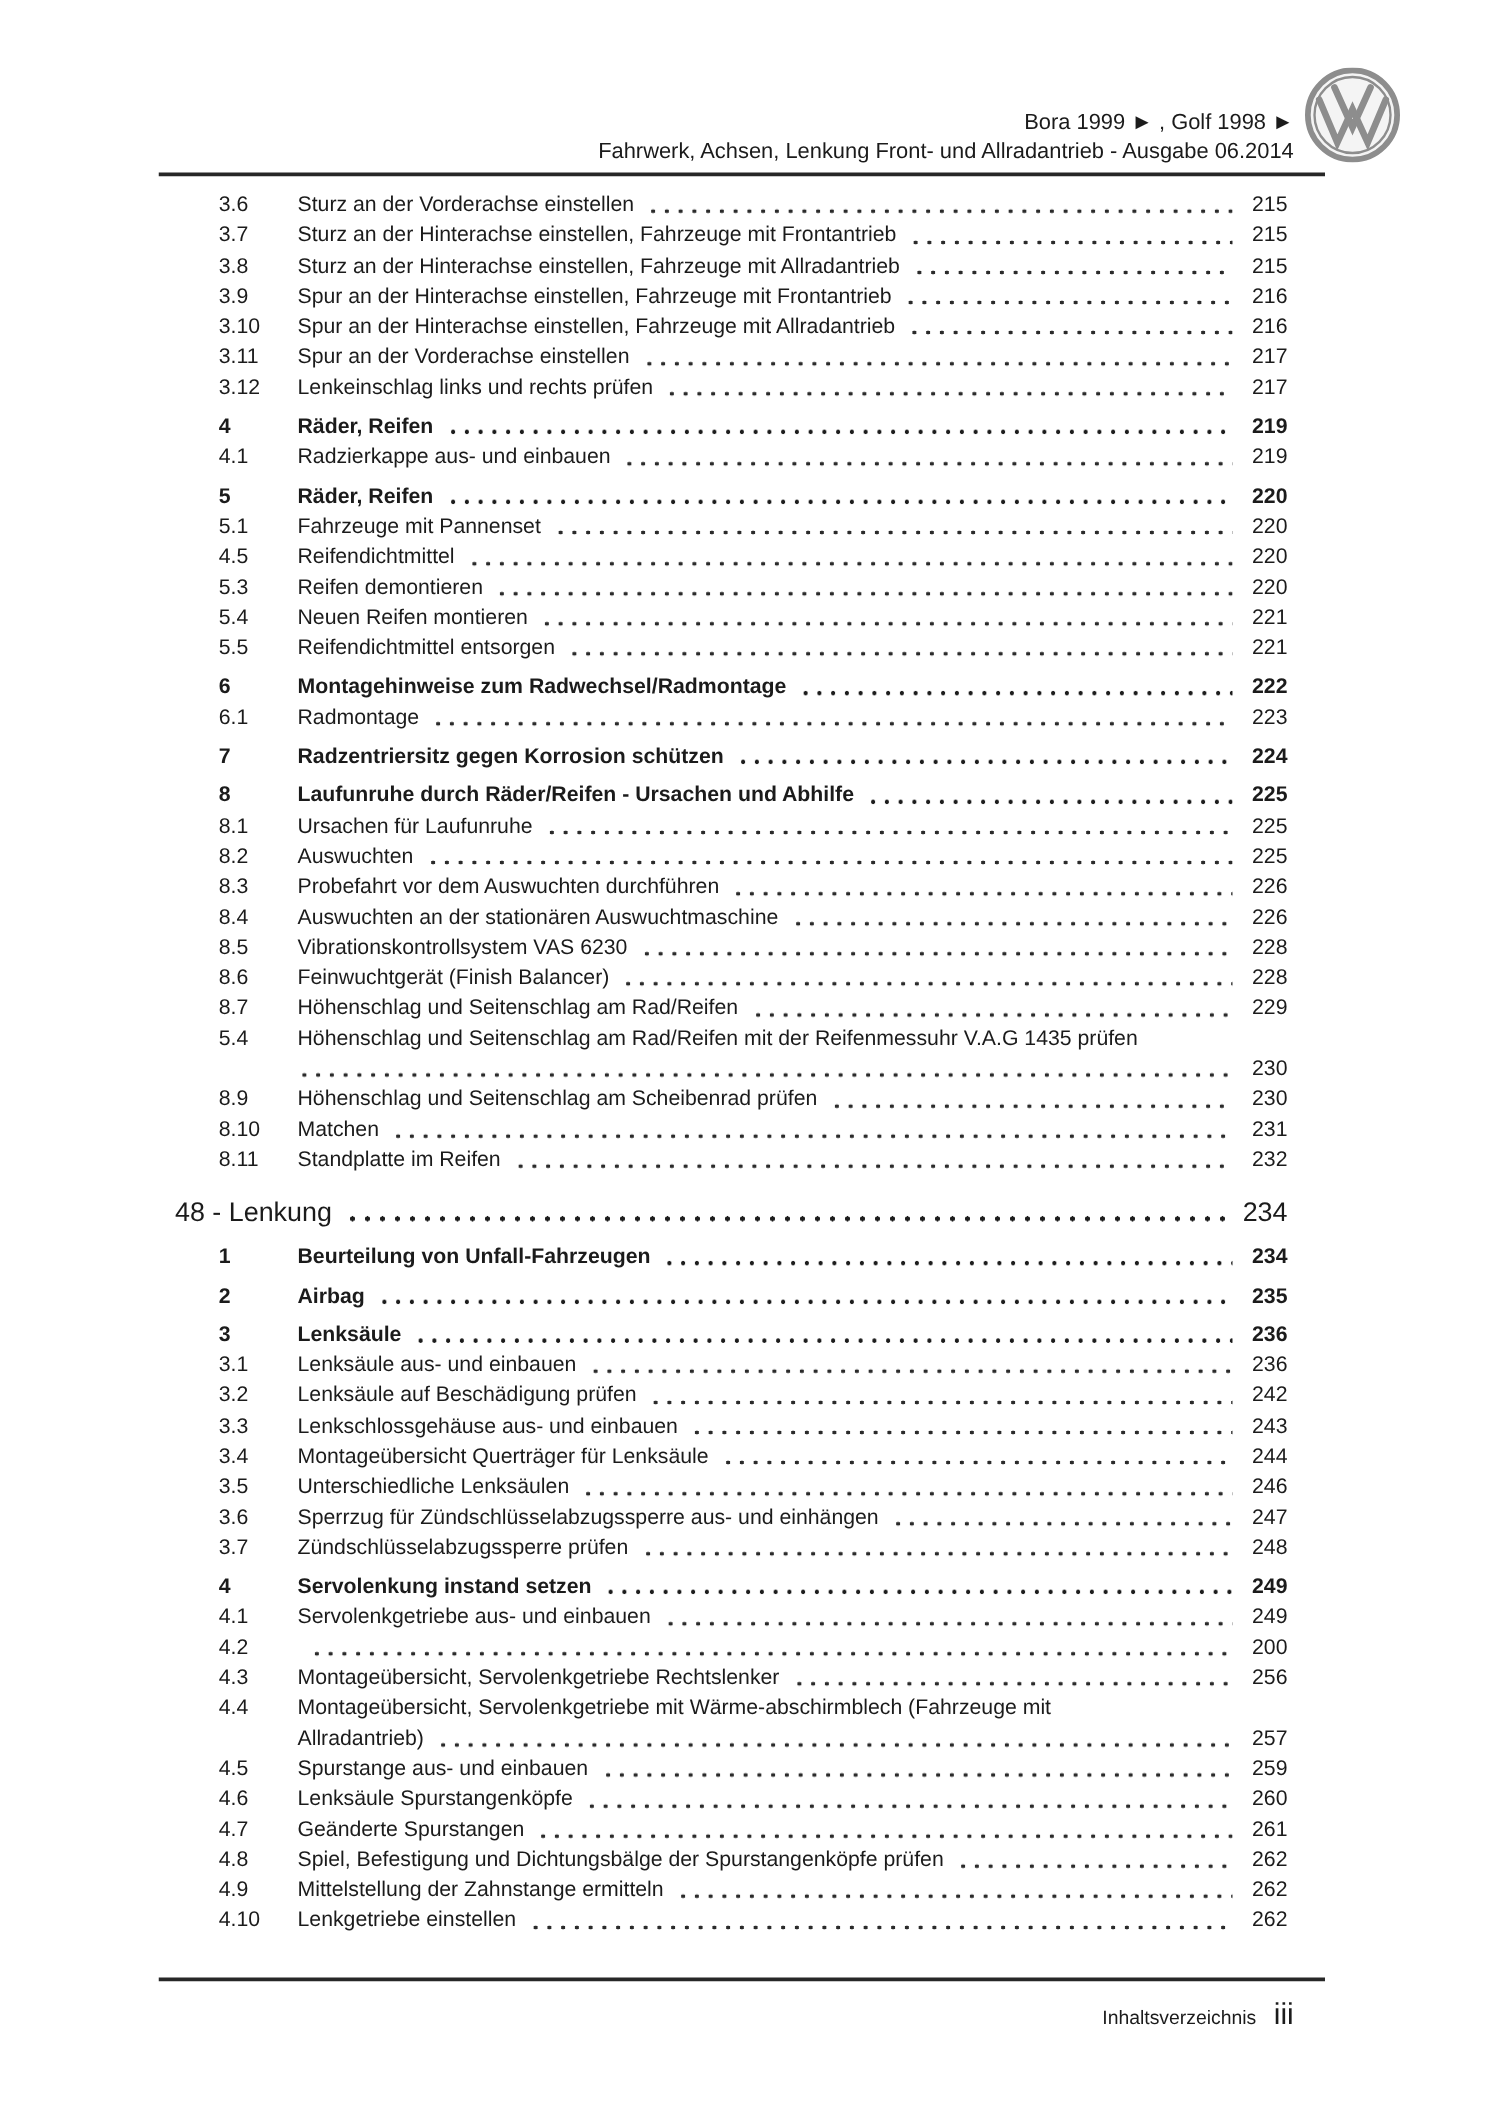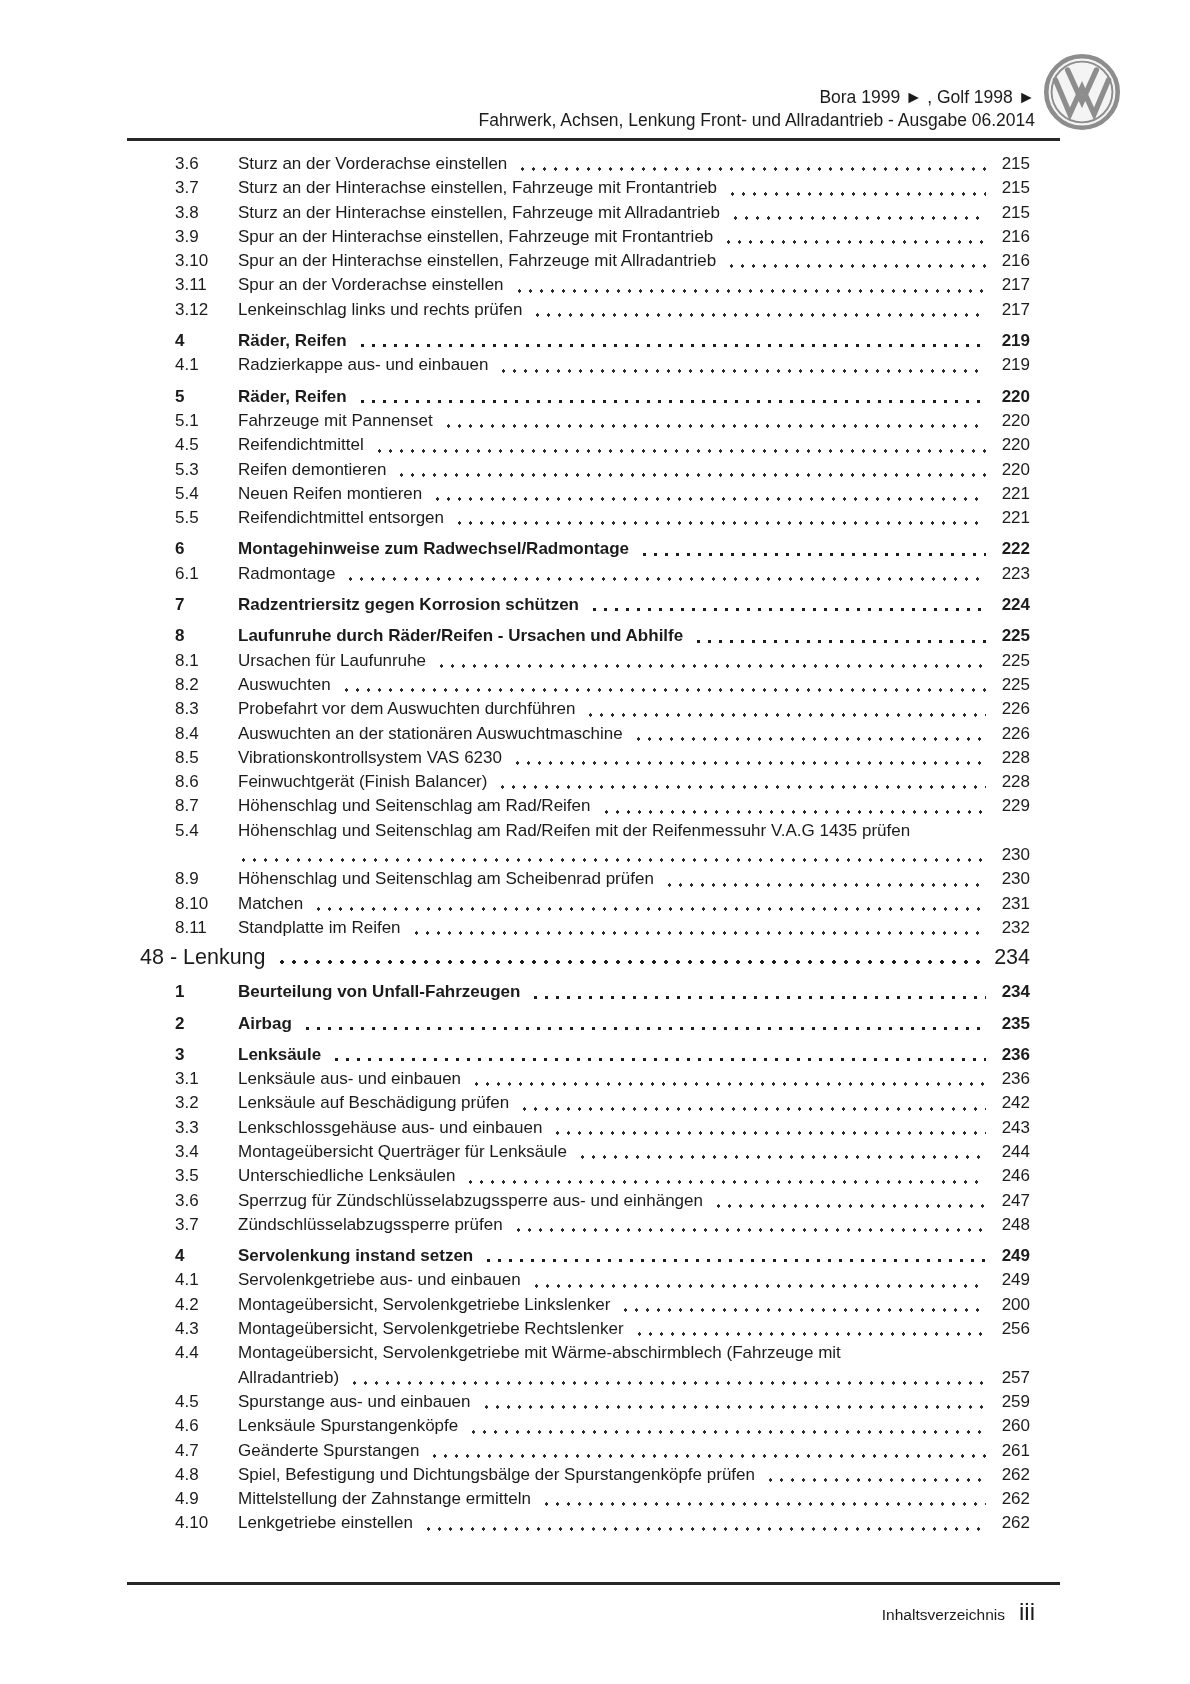--- a/index.html
+++ b/index.html
@@ -26,21 +26,21 @@
     flex:1; min-width:14px; margin:0 8px 0 10px; align-self:stretch;
     background:radial-gradient(circle, #2b2b2b 1.5px, transparent 1.7px);
     background-repeat:repeat-x; background-position:left bottom 5px; background-size:11px 4px;
   }
   .pg { flex:none; min-width:36px; text-align:right; }
   .trow.bold { font-weight:bold; margin-top:7px; }
   .trow.bold .leader {
     background:radial-gradient(circle, #1d1d1d 1.7px, transparent 1.9px);
     background-repeat:repeat-x; background-position:left bottom 5px; background-size:11px 5px;
   }
-  .trow.chapter { font-size:21.5px; line-height:27px; margin-top:4px; margin-bottom:9px; padding-left:13px; }
+  .trow.chapter { font-size:21.5px; line-height:27px; margin-top:17px; margin-bottom:9px; padding-left:13px; }
   .trow.chapter .leader {
     background:radial-gradient(circle, #1d1d1d 1.9px, transparent 2.1px);
     background-repeat:repeat-x; background-position:left bottom 6px; background-size:12px 6px;
   }
   .trow.cont { margin-top:0; }
 
   
   .footer-rule { position:absolute; left:127px; right:130px; top:1582px; height:3px; background:#272727; }
   .footer-text { position:absolute; right:155px; top:1598px; display:flex; align-items:baseline; }
   .footer-label { font-size:15.5px; }
@@ -408,21 +408,20 @@
         <span class="num">4.1</span>
         <span class="body">
           <span class="ttl">Servolenkgetriebe aus- und einbauen</span>
           <span class="leader"></span>
           <span class="pg">249</span>
         </span>
       </div>
       <div class="trow">
         <span class="num">4.2</span>
         <span class="body">
-          <span class="ttl">Montageübersicht, Servolenkgetriebe Linkslenker</span>
           <span class="leader"></span>
           <span class="pg">200</span>
         </span>
       </div>
       <div class="trow">
         <span class="num">4.3</span>
         <span class="body">
           <span class="ttl">Montageübersicht, Servolenkgetriebe Rechtslenker</span>
           <span class="leader"></span>
           <span class="pg">256</span>

